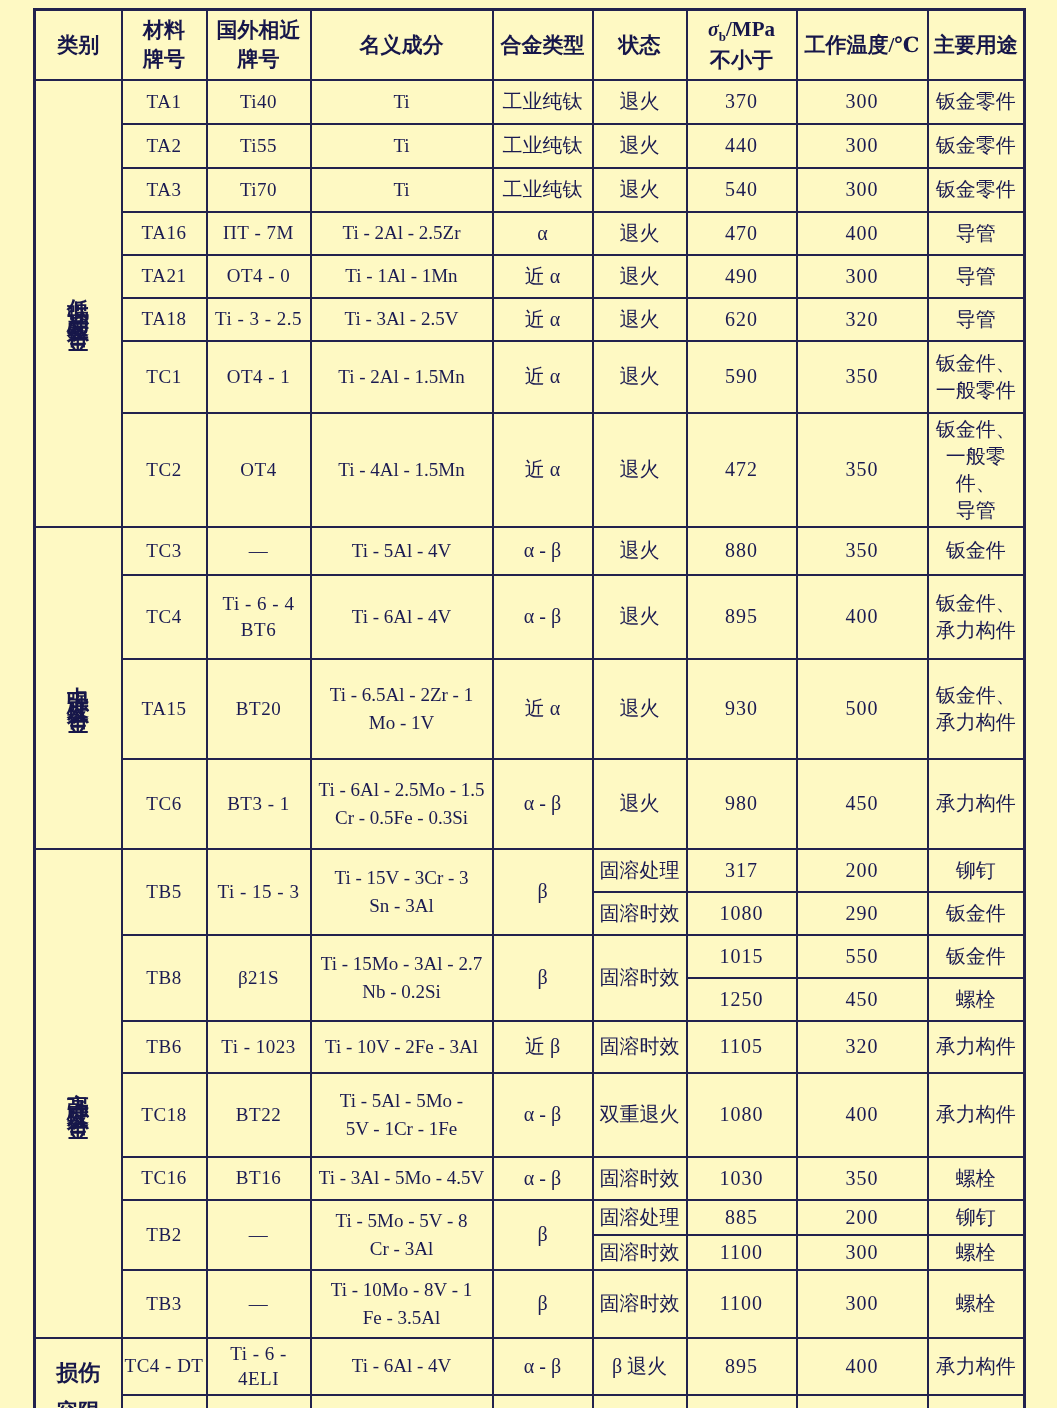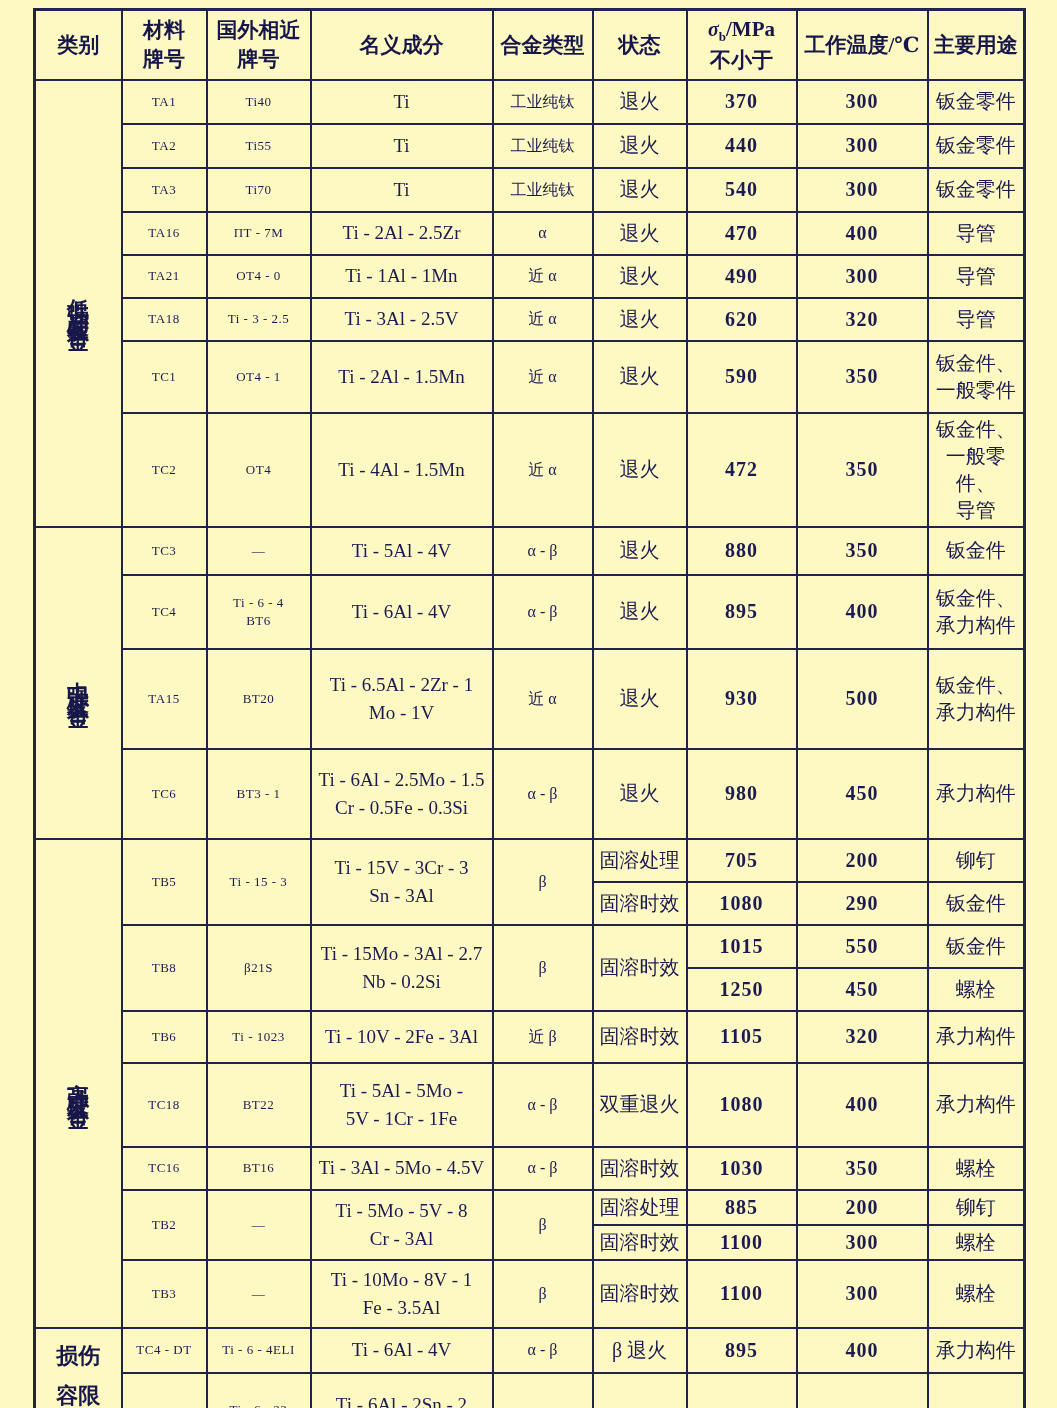--- a/index.html
+++ b/index.html
@@ -28,26 +28,26 @@
     text-align:center; vertical-align:middle;
     white-space:pre-line;
     padding:2px 2px;
     overflow:hidden;
   }
   th {
     font-weight:700; font-size:21px; line-height:1.35;
     color:#16164a;
   }
   td { font-size:20px; line-height:1.35; }
-  .lat { font-size:13px; letter-spacing:0.5px; }
+  .lat { font-size:19px; letter-spacing:0.5px; }
   .comp { font-size:19px; line-height:1.45;margin-top:48px; }
-  .num { font-size:20px; letter-spacing:1px;font-weight:bold; }
+  .num { font-size:20px; letter-spacing:1px; }
   .use { font-size:20px; }
   .state { font-size:20px;margin-left:48px; }
-  .type { font-size:16px; }
+  .type { font-size:20px; }
   .vert {
     display:inline-block;
     writing-mode:vertical-rl;
     text-orientation:upright;
     letter-spacing:5px;
     font-size:22px; font-weight:700;
     color:#17174a;
   }
   .cat-h {
     font-size:22px; font-weight:700; line-height:1.8;
@@ -178,21 +178,21 @@
     <td class="lat">TC3</td>
     <td class="lat">—</td>
     <td class="comp">Ti - 5Al - 4V</td>
 
     <td class="type">α - β</td>
     <td class="state">退火</td>
     <td class="num">880</td>
     <td class="num">350</td>
     <td class="use">钣金件</td>
   </tr>
-  <tr style="height:74px">
+  <tr style="height:84px">
     <td class="lat">TC4</td>
     <td class="lat">Ti - 6 - 4
 BT6</td>
     <td class="comp">Ti - 6Al - 4V</td>
     <td class="type">α - β</td>
     <td class="state">退火</td>
     <td class="num">895</td>
     <td class="num">400</td>
     <td class="use">钣金件、
 承力构件</td>
@@ -222,21 +222,21 @@
   </tr>
 
   <tr style="height:43px">
     <td rowspan="10"><span class="vert">高强度钛合金</span></td>
     <td class="lat" rowspan="2">TB5</td>
     <td class="lat" rowspan="2">Ti - 15 - 3</td>
     <td class="comp" rowspan="2">Ti - 15V - 3Cr - 3
 Sn - 3Al</td>
     <td class="type" rowspan="2">β</td>
     <td class="state">固溶处理</td>
-    <td class="num">705</td>
+    <td class="num">317</td>
     <td class="num">200</td>
     <td class="use">铆钉</td>
   </tr>
   <tr style="height:43px">
     <td class="state">固溶时效</td>
     <td class="num">1080</td>
     <td class="num">290</td>
     <td class="use">钣金件</td>
   </tr>
   <tr style="height:43px">

